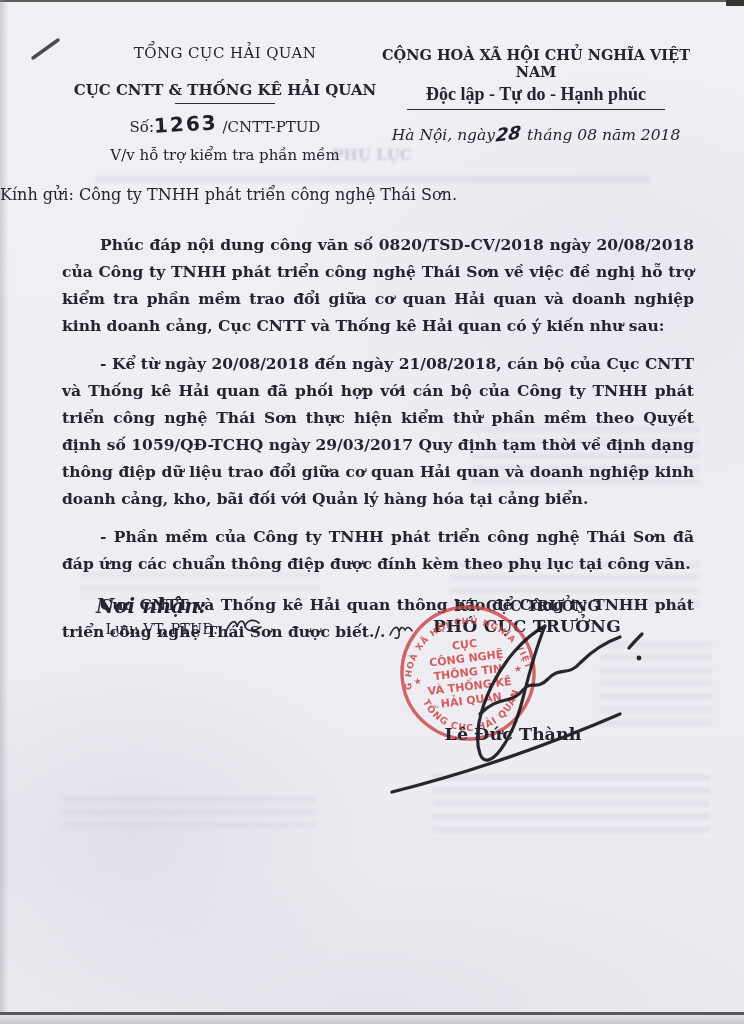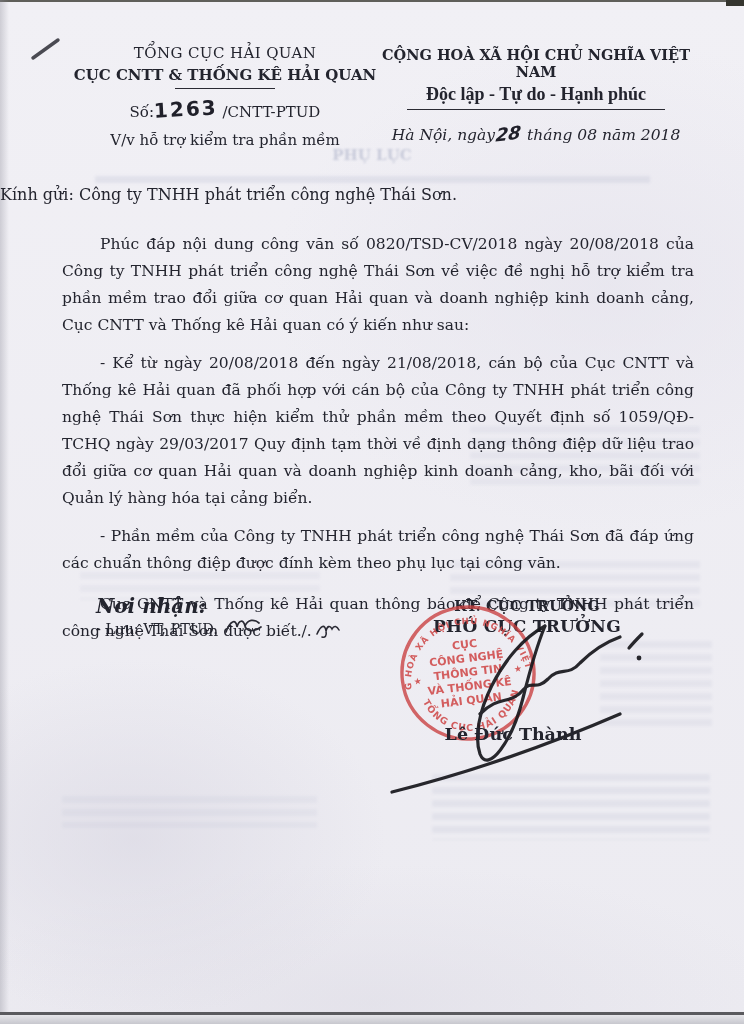--- a/index.html
+++ b/index.html
@@ -22,38 +22,38 @@
     background:linear-gradient(#e6e6ea,#c7c7ce);}
   .pen-slash{position:absolute;left:28px;top:34px;}
   
   .ghost-title{position:absolute;left:0;top:146px;width:744px;text-align:center;
     font-weight:bold;font-size:15px;color:#8890b0;opacity:.38;filter:blur(1px);}
   .ghost-block{position:absolute;filter:blur(1.4px);
     background:repeating-linear-gradient(180deg,transparent 0 6px,#7b84a8 6px 13px);}
   
   .hl{position:absolute;left:58px;top:44px;width:334px;text-align:center;}
   .hl .l1{font-size:15px;letter-spacing:.4px;}
-  .hl .l2{font-size:15px;font-weight:bold;margin-top:4px;}
+  .hl .l2{font-size:15px;font-weight:bold;margin-top:19px;}
   .hl .rule{width:100px;border-top:1.6px solid #2a2a33;margin:4px auto 0;}
   .hl .so{margin-top:9px;font-size:15px;}
   .hl .subject{margin-top:9px;font-size:15px;}
   .hr{position:absolute;left:364px;top:46px;width:344px;text-align:center;}
   .hr .l1{font-size:14.5px;font-weight:bold;}
   .hr .l2{font-size:18px;font-weight:bold;margin-top:4px;font-family:Liberation Serif, serif;}
   .hr .rule{width:258px;border-top:1.6px solid #2a2a33;margin:4px auto 0;}
   .hr .date{margin-top:13px;font-size:15.5px;font-style:italic;}
   .hand{font-family:"DejaVu Sans","Liberation Sans",sans-serif;font-weight:600;
     display:inline-block;color:#20202a;}
   .hand-num{font-size:20px;letter-spacing:2px;transform:rotate(-3deg) translateY(-1px);}
   .hand-day{font-size:18px;transform:rotate(-6deg) skewX(-12deg);margin:0 1px;}
   
   .recipient{position:absolute;left:0;top:185px;width:744px;text-align:left;font-size:16px;}
   .body-text{position:absolute;left:62px;top:231px;width:632px;}
   .body-text p{margin:0 0 11px;font-size:15.5px;line-height:27px;
-    text-align:justify;text-indent:38px;}
+    text-align:justify;text-indent:38px;font-weight:bold;}
   .sig-initial{vertical-align:-3px;margin-left:3px;}
   
   .noinhan{position:absolute;left:96px;top:596px;font-size:14.5px;line-height:20px;}
   .noinhan .lbl{font-weight:bold;font-style:italic;font-size:20px;}
   .luu-initial{vertical-align:-4px;margin-left:5px;}
   .signer{position:absolute;left:412px;top:598px;width:230px;text-align:center;}
   .signer .t1{font-size:14px;font-weight:bold;letter-spacing:.3px;}
   .signer .t2{font-size:17px;font-weight:bold;letter-spacing:.3px;margin-top:2px;}
   .signer-name{position:absolute;left:415px;top:724px;width:196px;text-align:center;
     font-size:17.5px;font-weight:bold;}

